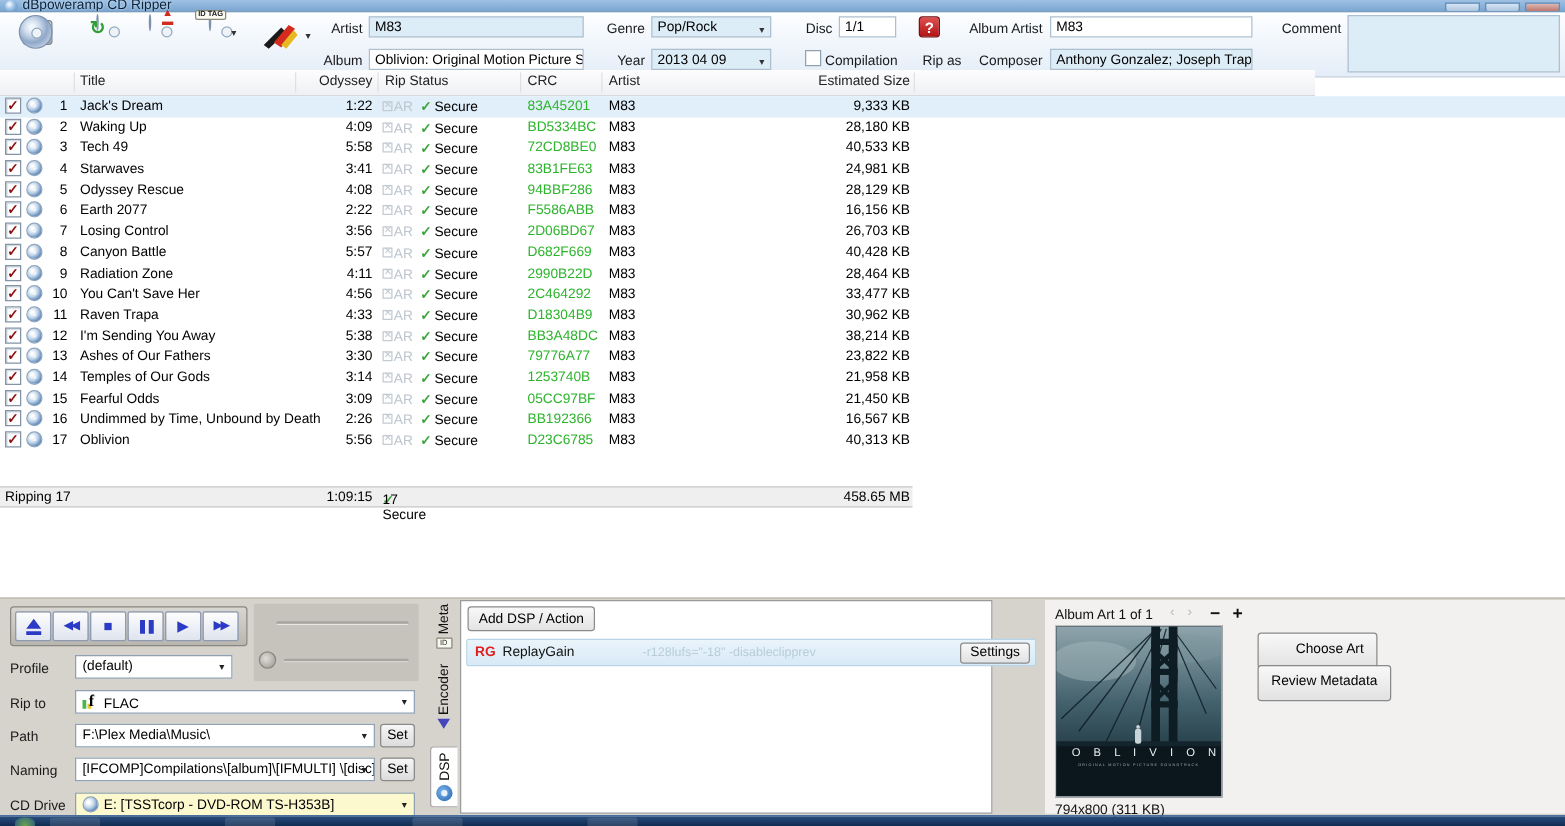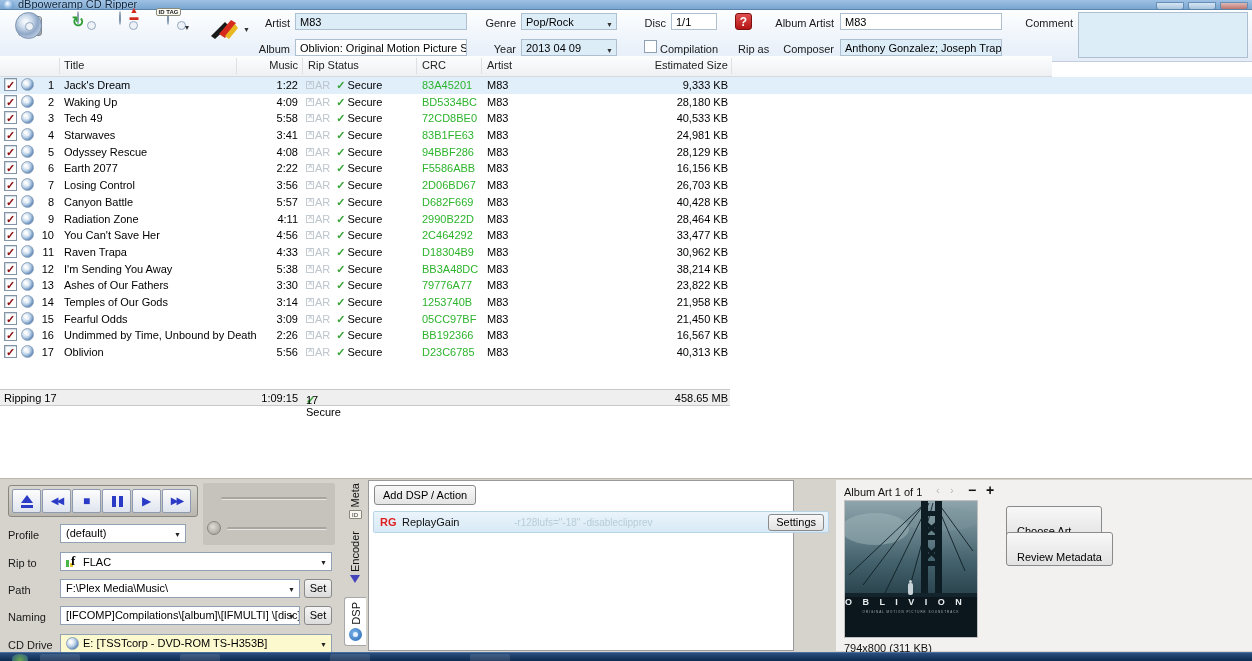--- a/index.html
+++ b/index.html
@@ -123,25 +123,25 @@
   .dsprow .dspname { position:absolute; left:28px; top:4px; color:#111; }
   .dsprow .dspargs { position:absolute; left:140px; top:5px; width:240px; color:#b8cdd8; font-size:10px; white-space:nowrap; overflow:hidden; }
   .dsprow .dspsettings { position:absolute; right:4px; top:2px; height:17px; padding:0 7px; background:linear-gradient(#f8f8f8,#e2e2e2);
     border:1px solid #8a8a8a; border-radius:3px; line-height:15px; }
 
   .artpanel { position:absolute; left:836px; top:1px; width:416px; height:171px; background:#f2f1ef; }
   .art-title { position:absolute; left:8px; top:6px; color:#111; }
   .art-nav { position:absolute; top:4px; font-size:11px; color:#b8b8b8; }
   .art-zoom { position:absolute; top:2px; font-size:14px; font-weight:bold; color:#111; }
   .artframe { position:absolute; left:8px; top:20px; width:134px; height:138px; border:1px solid #c0c0c0; overflow:hidden; background:#1c2f38; }
-  .art-text { position:absolute; left:0; right:0; top:96px; text-align:left; color:#e8eef0; font-size:9px; letter-spacing:4px;font-weight:bold; }
+  .art-text { position:absolute; left:0; right:0; top:96px; text-align:right; color:#e8eef0; font-size:9px; letter-spacing:4px; }
   .art-subtext { position:absolute; left:0; right:0; top:109px; text-align:center; color:#9fb2ba; font-size:3px; letter-spacing:1px; }
   .art-dims { position:absolute; left:8px; top:162px; color:#111; }
   .artbtn { position:absolute; height:29px; background:linear-gradient(#f8f8f8,#e2e2e2); border:1px solid #8a8a8a; border-radius:3px;
-    text-align:left; line-height:17px; padding:16px 10px; }
+    text-align:right; line-height:17px; padding:4px 10px; }
 
   
   .taskbar { position:absolute; left:0; top:652px; width:1252px; height:9px;
     background:linear-gradient(#2a4e7e,#0e2a50); border-top:1px solid #4a6f9e; }
   .orb { position:absolute; left:12px; top:1px; width:16px; height:8px; border-radius:50% 50% 0 0;
     background:radial-gradient(circle at 50% 80%, #7fc04a, #2a5e8e); opacity:.8; }
   .titem { position:absolute; top:1px; height:8px; width:40px; border-radius:2px 2px 0 0; background:rgba(255,255,255,.12); }
 </style>
 </head>
 <body>
@@ -223,21 +223,21 @@
   <span class="ffield" style="left:840px; top:3px; width:162px">M83</span>
   <span class="flabel" style="left:760px; top:33px; width:74px">Composer</span>
   <span class="ffield blue" style="left:840px; top:29px; width:162px">Anthony Gonzalez; Joseph Trapa</span>
 
   <span class="flabel" style="left:1018px; top:7px; width:55px">Comment</span>
   <span class="ffield blue" style="left:1078px; top:2px; width:170px; height:46px"></span>
 </div>
 
 <div class="table-header">
   <span class="hcell" style="left:64px">Title</span>
-  <span class="hcell" style="left:240px; width:58px; text-align:right">Music</span>
+  <span class="hcell" style="left:240px; width:58px; text-align:right">Odyssey</span>
   <span class="hcell" style="left:308px">Rip Status</span>
   <span class="hcell" style="left:422px">CRC</span>
   <span class="hcell" style="left:487px">Artist</span>
   <span class="hcell" style="left:600px; width:128px; text-align:right">Estimated Size</span>
   <span class="vsep" style="left:59px"></span>
   <span class="vsep" style="left:236px"></span>
   <span class="vsep" style="left:302px"></span>
   <span class="vsep" style="left:416px"></span>
   <span class="vsep" style="left:481px"></span>
   <span class="vsep" style="left:731px"></span>

